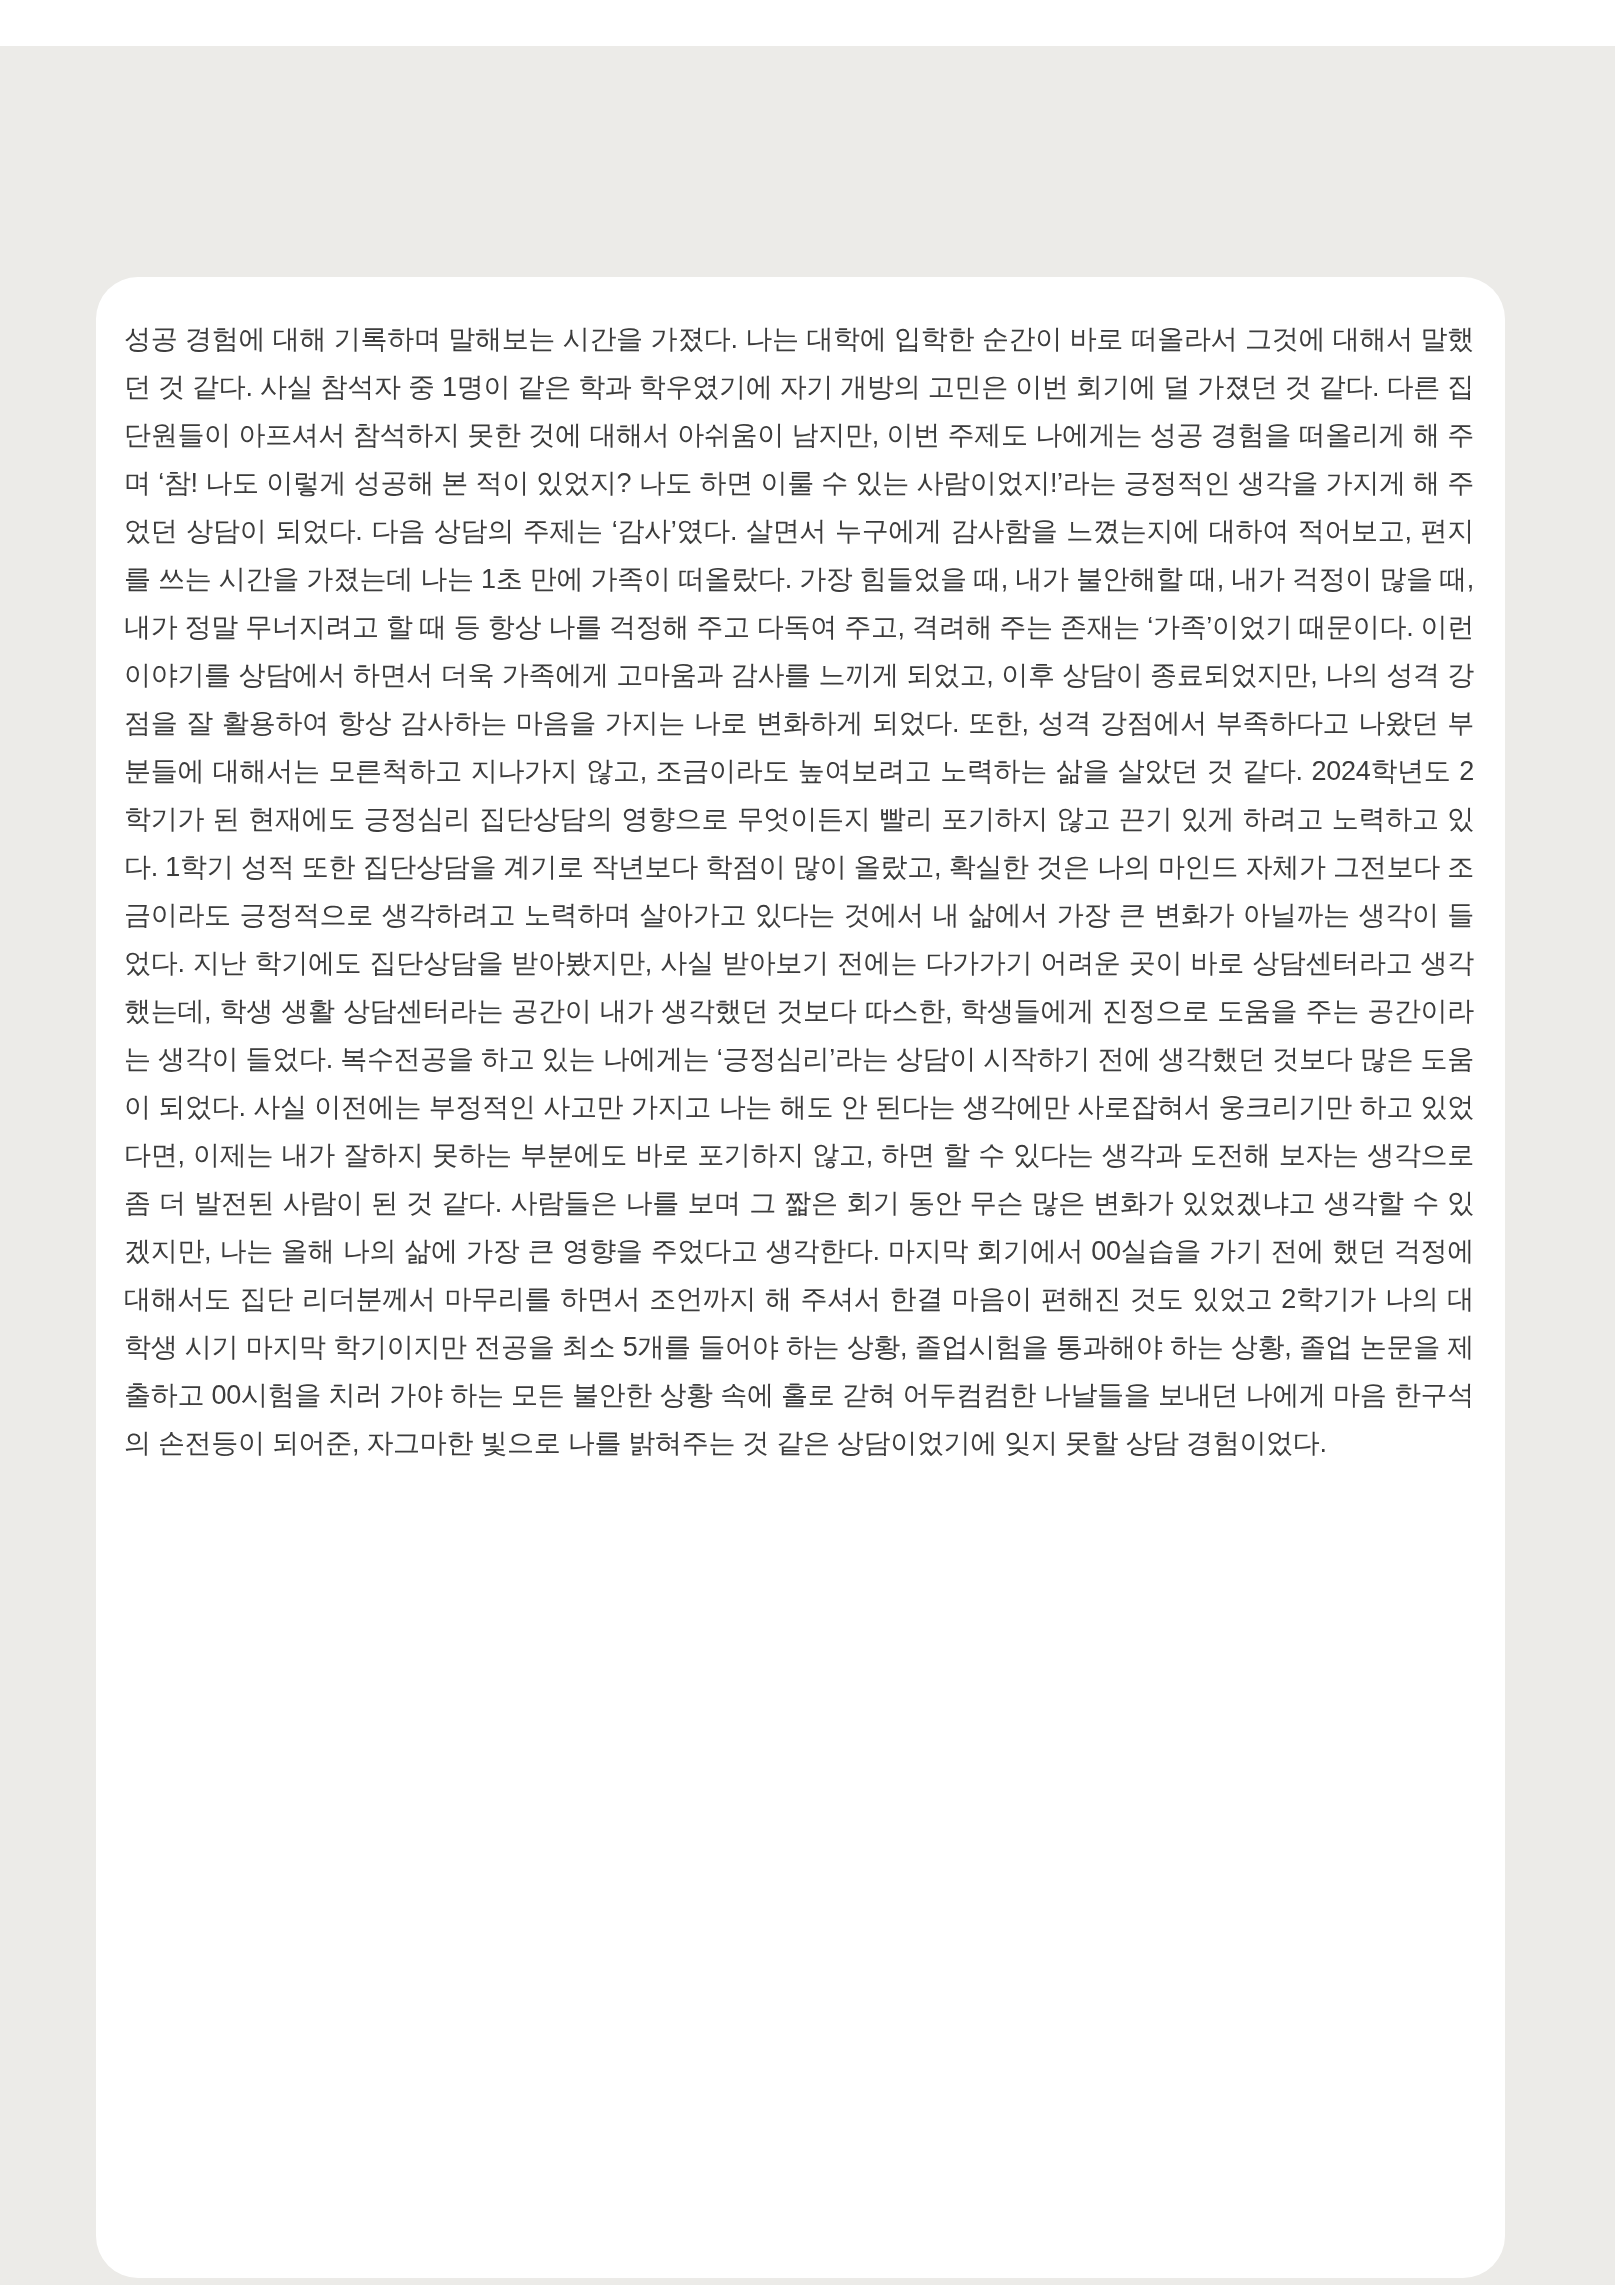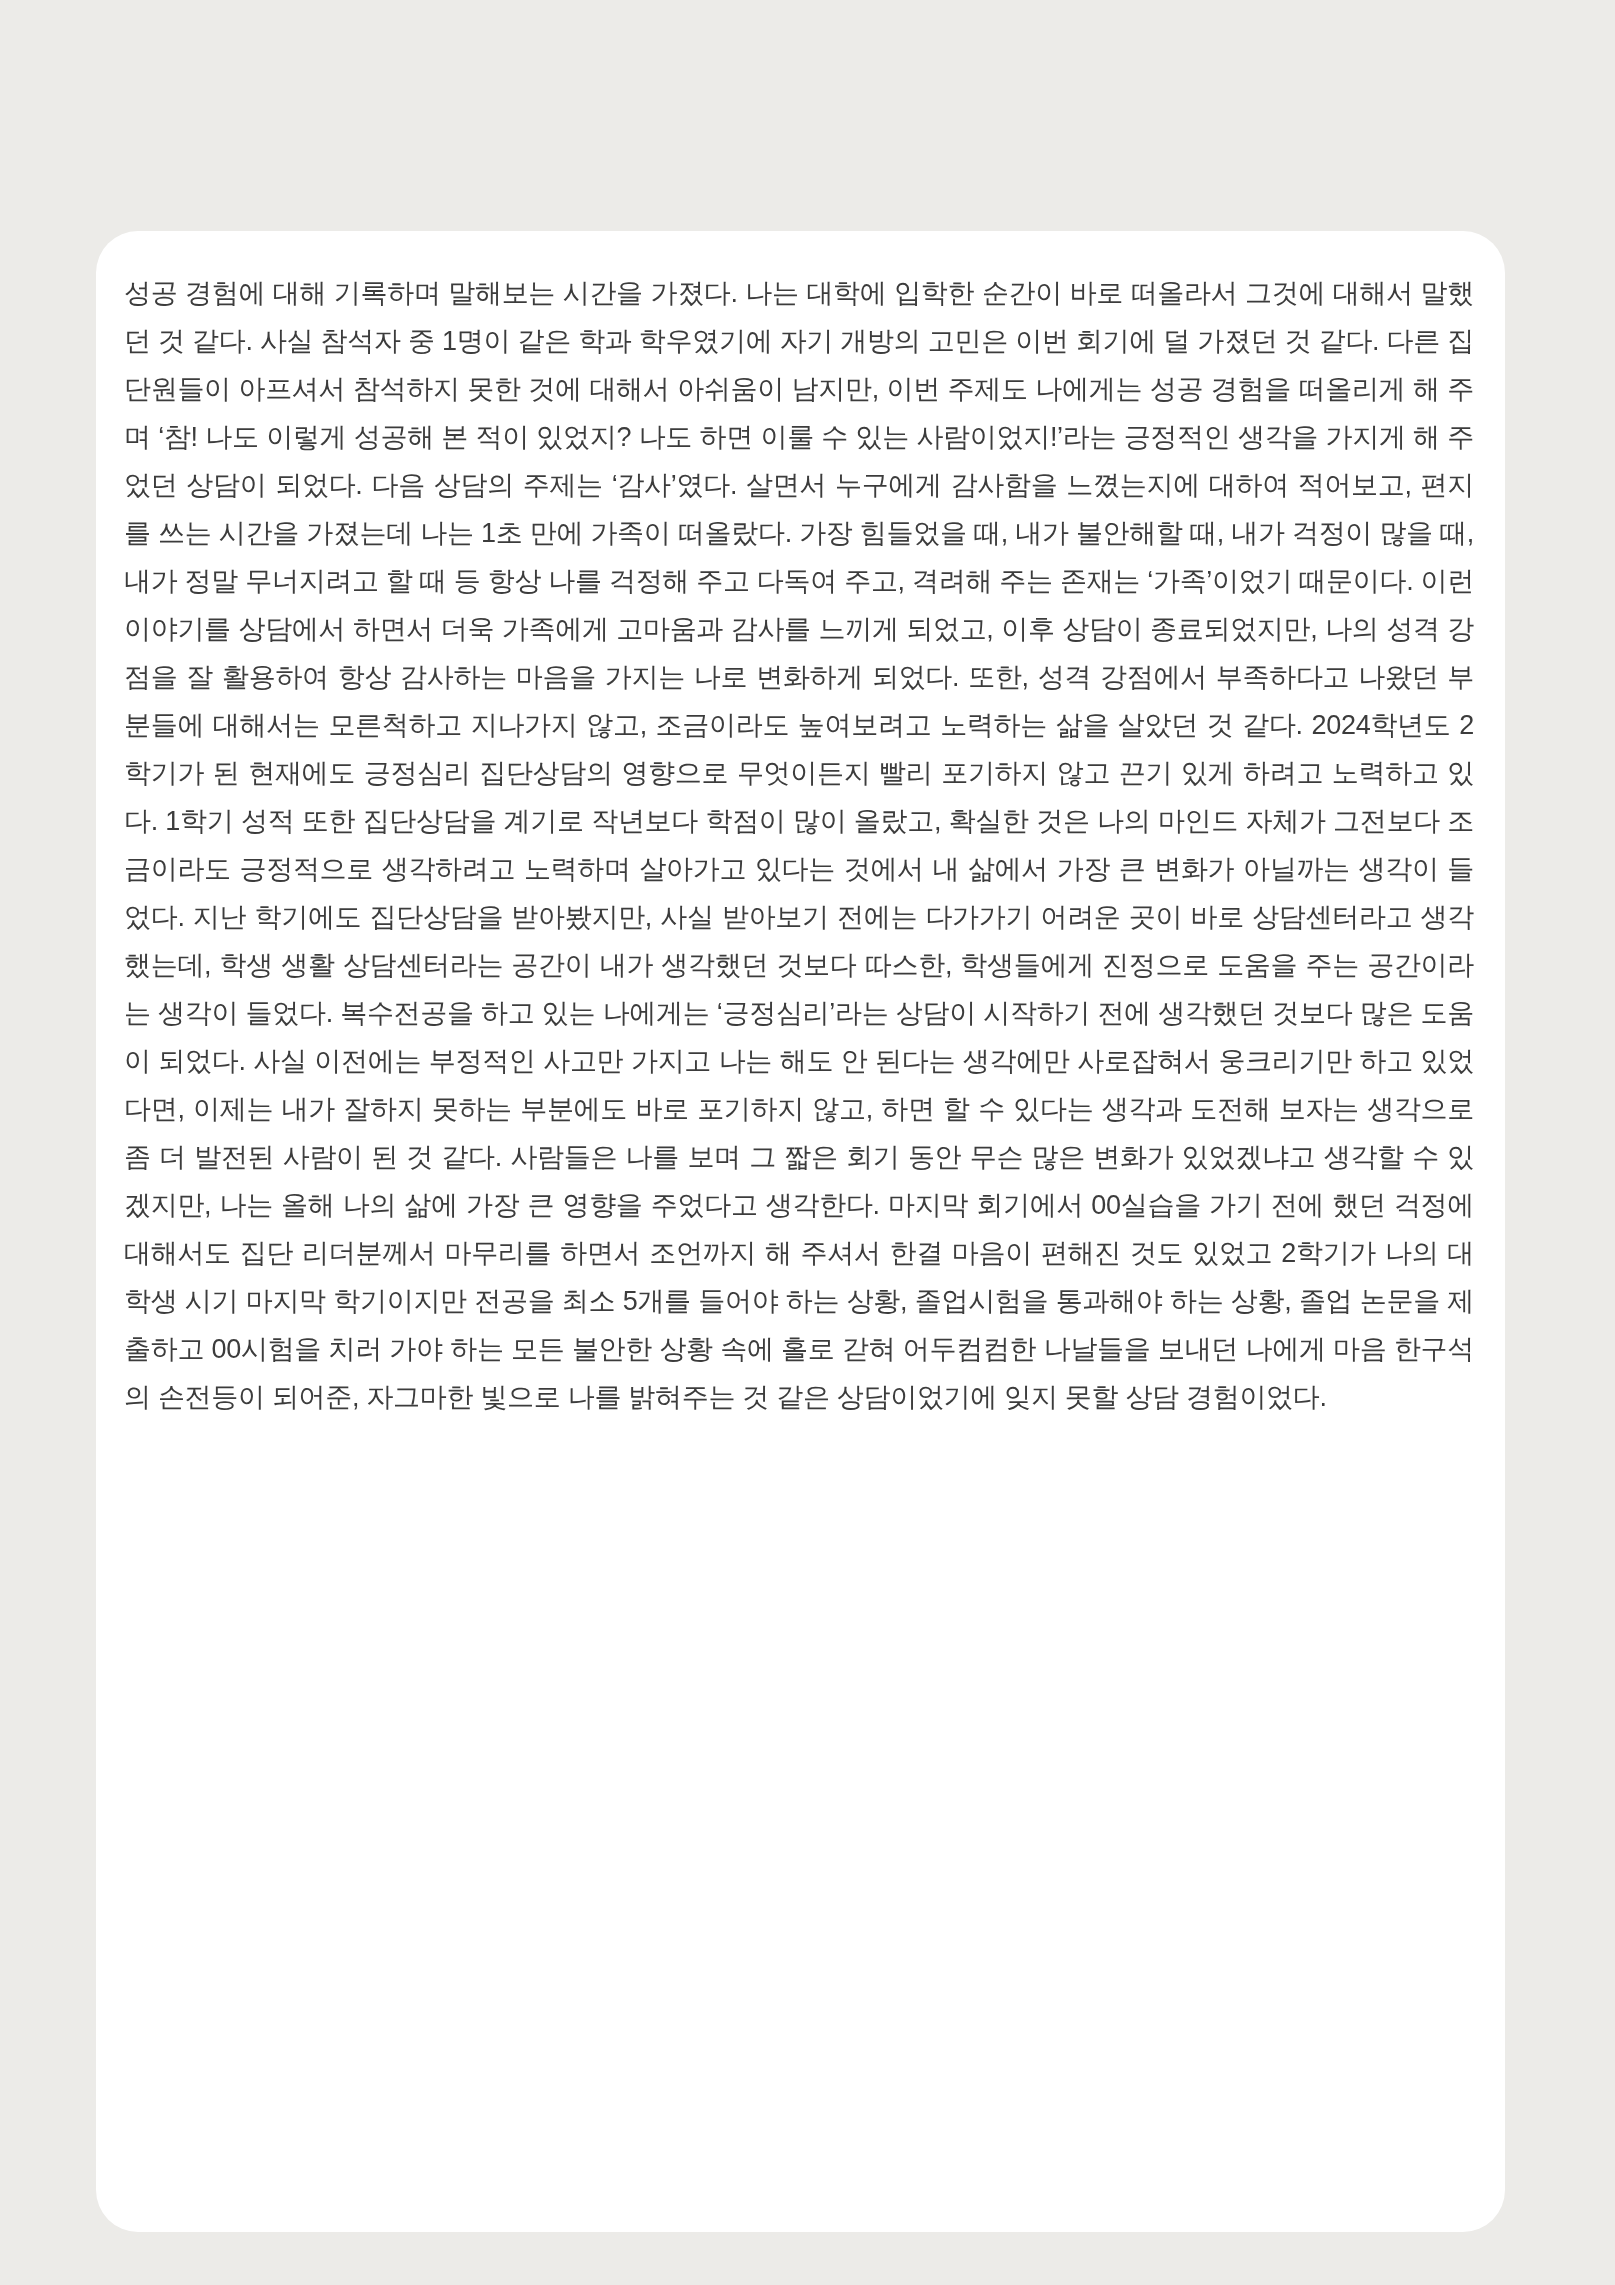--- a/index.html
+++ b/index.html
@@ -35,18 +35,18 @@
     line-height: 48px;
     letter-spacing: -0.3px;
     color: #3C3C3C;
     text-align: justify;
     word-break: break-all;
   }
 </style>
 </head>
 <body>
 
-<div class="page" style="background-color: rgb(236, 235, 232);">
+<div class="page" style="background-color: rgb(236, 235, 232); margin-top: 46px;">
   <div class="card" style="background-color: rgb(255, 255, 255);">
     <p class="body-text" style="color: rgb(60, 60, 60);">성공 경험에 대해 기록하며 말해보는 시간을 가졌다. 나는 대학에 입학한 순간이 바로 떠올라서 그것에 대해서 말했던 것 같다. 사실 참석자 중 1명이 같은 학과 학우였기에 자기 개방의 고민은 이번 회기에 덜 가졌던 것 같다. 다른 집단원들이 아프셔서 참석하지 못한 것에 대해서 아쉬움이 남지만, 이번 주제도 나에게는 성공 경험을 떠올리게 해 주며 ‘참! 나도 이렇게 성공해 본 적이 있었지? 나도 하면 이룰 수 있는 사람이었지!’라는 긍정적인 생각을 가지게 해 주었던 상담이 되었다. 다음 상담의 주제는 ‘감사’였다. 살면서 누구에게 감사함을 느꼈는지에 대하여 적어보고, 편지를 쓰는 시간을 가졌는데 나는 1초 만에 가족이 떠올랐다. 가장 힘들었을 때, 내가 불안해할 때, 내가 걱정이 많을 때, 내가 정말 무너지려고 할 때 등 항상 나를 걱정해 주고 다독여 주고, 격려해 주는 존재는 ‘가족’이었기 때문이다. 이런 이야기를 상담에서 하면서 더욱 가족에게 고마움과 감사를 느끼게 되었고, 이후 상담이 종료되었지만, 나의 성격 강점을 잘 활용하여 항상 감사하는 마음을 가지는 나로 변화하게 되었다. 또한, 성격 강점에서 부족하다고 나왔던 부분들에 대해서는 모른척하고 지나가지 않고, 조금이라도 높여보려고 노력하는 삶을 살았던 것 같다. 2024학년도 2학기가 된 현재에도 긍정심리 집단상담의 영향으로 무엇이든지 빨리 포기하지 않고 끈기 있게 하려고 노력하고 있다. 1학기 성적 또한 집단상담을 계기로 작년보다 학점이 많이 올랐고, 확실한 것은 나의 마인드 자체가 그전보다 조금이라도 긍정적으로 생각하려고 노력하며 살아가고 있다는 것에서 내 삶에서 가장 큰 변화가 아닐까는 생각이 들었다. 지난 학기에도 집단상담을 받아봤지만, 사실 받아보기 전에는 다가가기 어려운 곳이 바로 상담센터라고 생각했는데, 학생 생활 상담센터라는 공간이 내가 생각했던 것보다 따스한, 학생들에게 진정으로 도움을 주는 공간이라는 생각이 들었다. 복수전공을 하고 있는 나에게는 ‘긍정심리’라는 상담이 시작하기 전에 생각했던 것보다 많은 도움이 되었다. 사실 이전에는 부정적인 사고만 가지고 나는 해도 안 된다는 생각에만 사로잡혀서 웅크리기만 하고 있었다면, 이제는 내가 잘하지 못하는 부분에도 바로 포기하지 않고, 하면 할 수 있다는 생각과 도전해 보자는 생각으로 좀 더 발전된 사람이 된 것 같다. 사람들은 나를 보며 그 짧은 회기 동안 무슨 많은 변화가 있었겠냐고 생각할 수 있겠지만, 나는 올해 나의 삶에 가장 큰 영향을 주었다고 생각한다. 마지막 회기에서 00실습을 가기 전에 했던 걱정에 대해서도 집단 리더분께서 마무리를 하면서 조언까지 해 주셔서 한결 마음이 편해진 것도 있었고 2학기가 나의 대학생 시기 마지막 학기이지만 전공을 최소 5개를 들어야 하는 상황, 졸업시험을 통과해야 하는 상황, 졸업 논문을 제출하고 00시험을 치러 가야 하는 모든 불안한 상황 속에 홀로 갇혀 어두컴컴한 나날들을 보내던 나에게 마음 한구석의 손전등이 되어준, 자그마한 빛으로 나를 밝혀주는 것 같은 상담이었기에 잊지 못할 상담 경험이었다.</p>
   </div>
 </div>
 
 
 </body></html>

